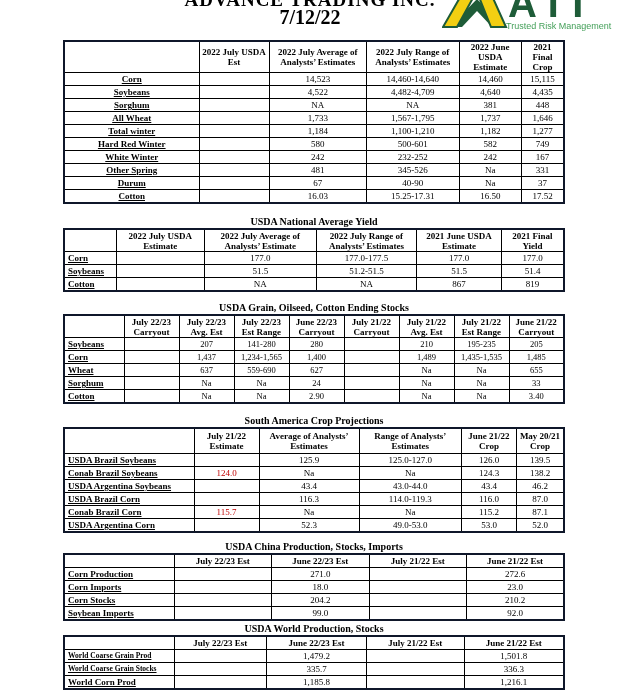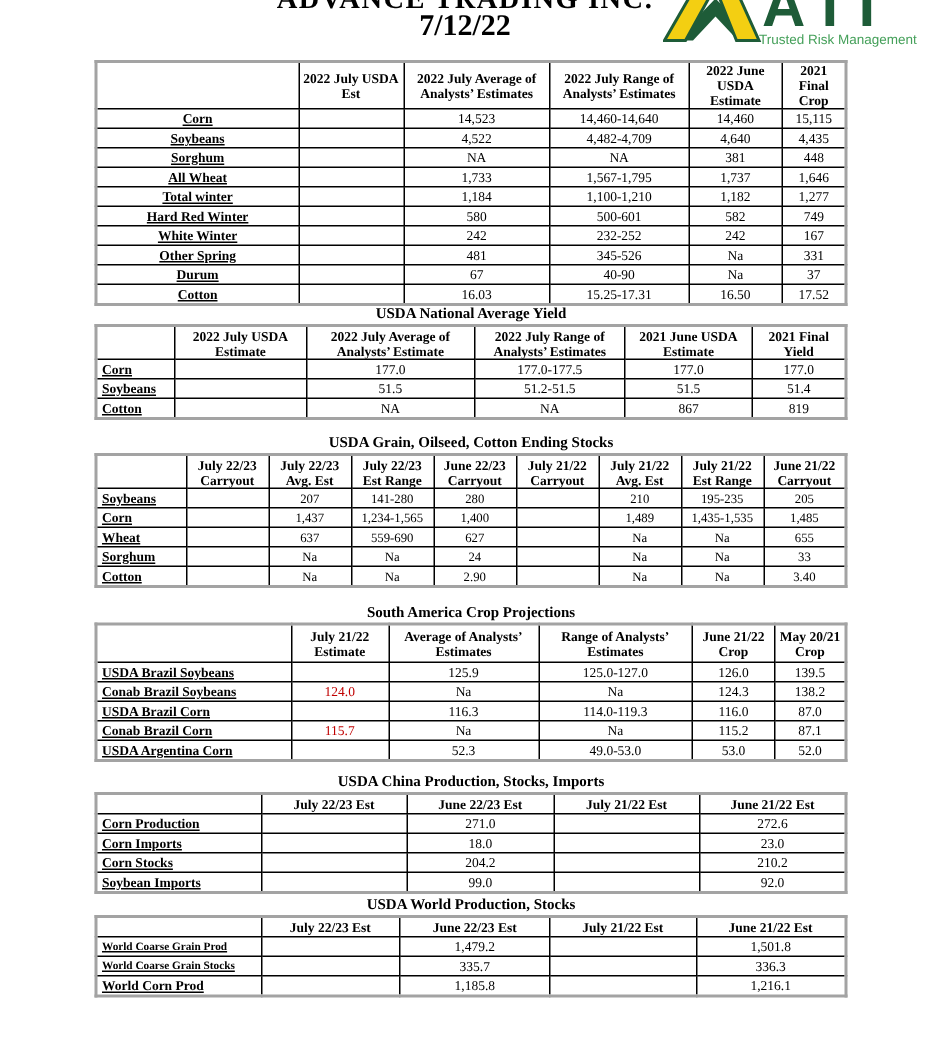--- a/index.html
+++ b/index.html
@@ -17,29 +17,29 @@
     font-weight:bold;letter-spacing:1px;
   }
   .date{
     position:absolute;top:7px;left:0;width:620px;
     text-align:center;font-size:20px;line-height:20px;font-weight:bold;
   }
   .logo{position:absolute;top:-13px;right:6px;}
   #tables{position:absolute;top:0;left:0;width:620px;}
   .tbl{margin-left:63px;width:502px;}
   .tbl:nth-of-type(1){margin-top:40px;}
-  .tbl:nth-of-type(2){margin-top:0;}
+  .tbl:nth-of-type(2){margin-top:12px;}
   .tbl:nth-of-type(3){margin-top:10px;}
   .tbl:nth-of-type(4){margin-top:11px;}
   .tbl:nth-of-type(5){margin-top:8px;}
   .tbl:nth-of-type(6){margin-top:2px;}
   .cap{text-align:center;font-weight:bold;font-size:10px;line-height:11px;margin-bottom:1px;}
   table.grid{
     border-collapse:collapse;width:502px;table-layout:fixed;
-    border:2px solid #a3a3a3;
+    border:2px solid #0f172a;
   }
   table.grid th,table.grid td{
     border:1px solid #000;
     font-size:9px;padding:0 1px;overflow:hidden;white-space:normal;
   }
   table.grid thead th{
     font-weight:bold;text-align:center;vertical-align:middle;line-height:10px;
   }
   table.h2 thead th{height:21px;}
   table.h1 thead th{height:12px;}
@@ -341,20 +341,28 @@
           </tr>
           <tr>
             <th class="rowlabel left">Conab Brazil Soybeans</th>
             <td class="red">124.0</td>
             <td>Na</td>
             <td>Na</td>
             <td>124.3</td>
             <td>138.2</td>
           </tr>
           <tr>
+            <th class="rowlabel left">USDA Argentina Soybeans</th>
+            <td></td>
+            <td>43.4</td>
+            <td>43.0-44.0</td>
+            <td>43.4</td>
+            <td>46.2</td>
+          </tr>
+          <tr>
             <th class="rowlabel left">USDA Brazil Corn</th>
             <td></td>
             <td>116.3</td>
             <td>114.0-119.3</td>
             <td>116.0</td>
             <td>87.0</td>
           </tr>
           <tr>
             <th class="rowlabel left">Conab Brazil Corn</th>
             <td class="red">115.7</td>

